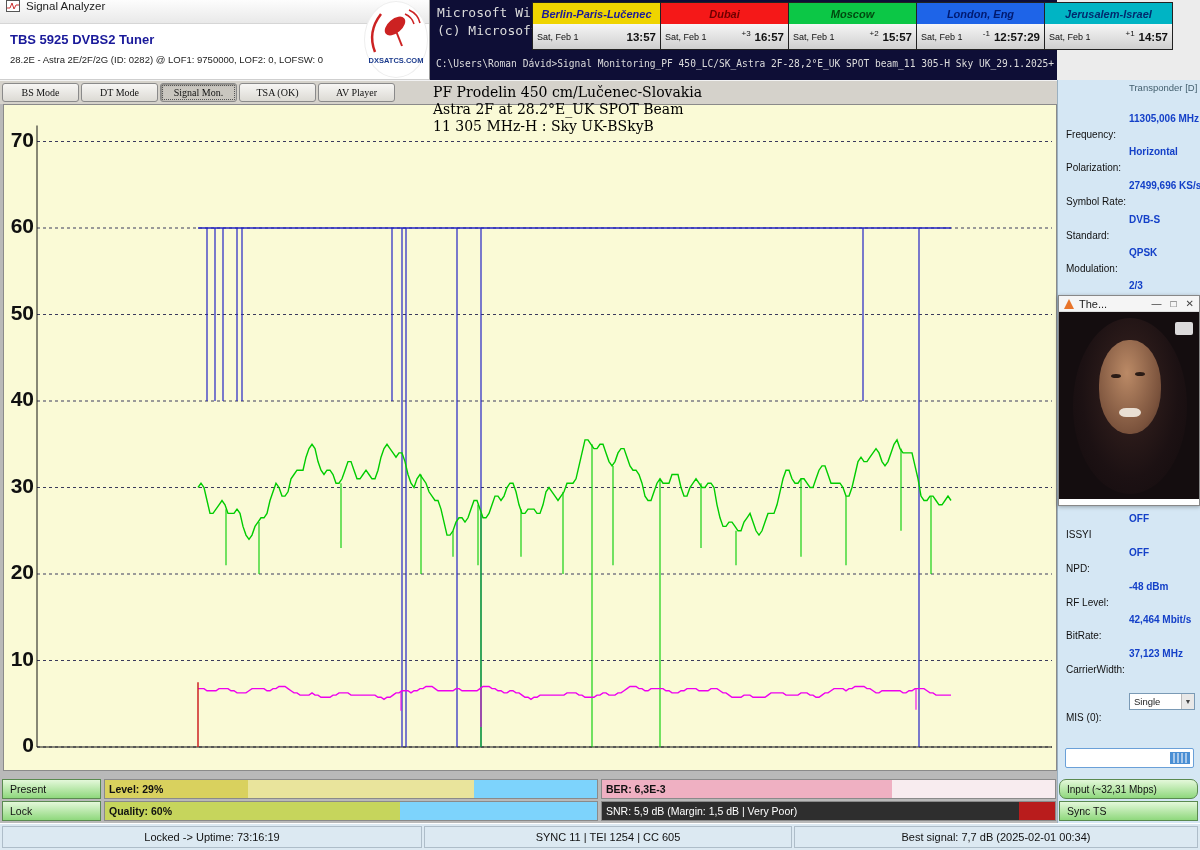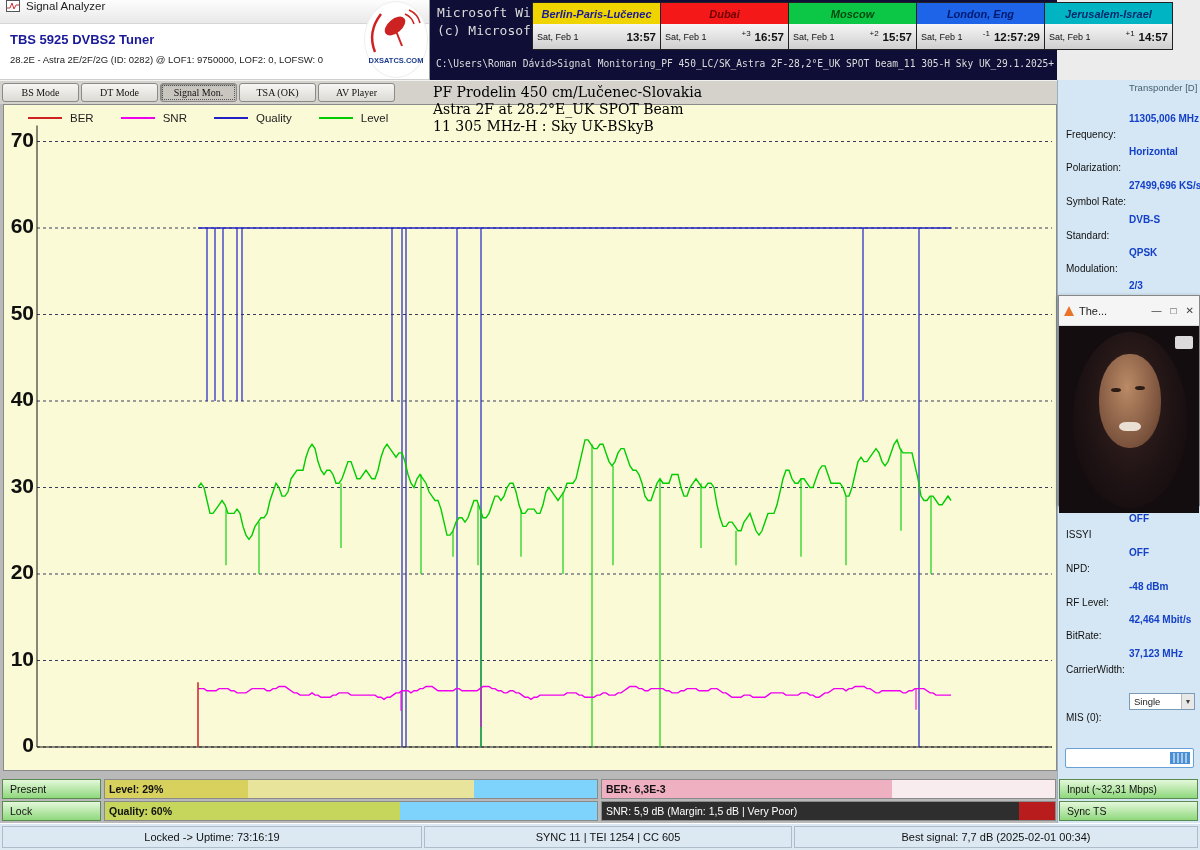--- a/index.html
+++ b/index.html
@@ -53,21 +53,21 @@
   .tp-row{position:absolute;left:8px;right:2px;height:16px;font-size:10px;}
   .tp-label{position:absolute;left:0;top:16px;color:#111;}
   .tp-value{position:absolute;left:63px;top:0;color:#1440c8;font-weight:bold;white-space:nowrap;}
   .tp-select{position:absolute;left:63px;top:-3px;width:66px;height:17px;background:#fff;border:1px solid #7a9ab5;font-size:9.5px;display:flex;align-items:center;padding-left:4px;color:#222;}
   .tp-arrow{margin-left:auto;width:13px;height:100%;background:#e8e8e8;border-left:1px solid #bbb;display:flex;align-items:center;justify-content:center;font-size:7px;color:#444;}
   #panel-progress{position:absolute;left:1065px;top:748px;width:129px;height:20px;background:#fff;border:1px solid #6aa0d8;border-radius:2px;z-index:2;}
   #panel-progress .thumb{position:absolute;right:3px;top:3px;width:20px;height:12px;background:repeating-linear-gradient(90deg,#4a8fd4 0 2px,#a8c8ea 2px 4px);border:1px solid #4a8fd4;}
 
   
   #video{position:absolute;left:1058px;top:295px;width:142px;height:211px;background:#fff;border:1px solid #888;z-index:7;box-shadow:0 1px 4px rgba(0,0,0,.3);}
-  #vtitle{height:30px;background:#f5f5f5;border-bottom:1px solid #ddd;display:flex;align-items:center;padding:0 5px;font-size:11px;color:#222;}
+  #vtitle{height:16px;background:#f5f5f5;border-bottom:1px solid #ddd;display:flex;align-items:center;padding:0 5px;font-size:11px;color:#222;}
   .vcone{width:0;height:0;border-left:5px solid transparent;border-right:5px solid transparent;border-bottom:10px solid #e8742a;margin-right:5px;}
   #vbtns{margin-left:auto;display:flex;gap:9px;font-size:10px;color:#444;}
   #vbtns span{cursor:default;}
   #vbody{position:relative;height:187px;background:#140d0f;overflow:hidden;}
   .hair{position:absolute;left:14px;top:6px;width:114px;height:176px;background:radial-gradient(ellipse at 50% 40%,#3a2420 0%,#1c1113 60%,#120b0d 100%);border-radius:50%;}
   .face{position:absolute;left:40px;top:28px;width:62px;height:94px;background:radial-gradient(ellipse at 45% 35%,#bb8a66,#7a523c 70%,#4a3128);border-radius:48%;}
   .eye{position:absolute;width:10px;height:4px;background:#2a1b15;border-radius:50%;}
   .smile{position:absolute;left:60px;top:96px;width:22px;height:9px;background:#e9dfd3;border-radius:40%/62%;}
   .vbadge{position:absolute;right:6px;top:10px;width:18px;height:13px;background:rgba(255,255,255,.85);border-radius:2px;}
 
@@ -212,38 +212,20 @@
         <line x1="927" y1="391.15" x2="927" y2="469" stroke="#00cc00" stroke-width="1.1"></line>
         <line x1="477" y1="408.45" x2="477" y2="642" stroke="#00cc00" stroke-width="1.1"></line>
         <line x1="588" y1="339.25" x2="588" y2="642" stroke="#00cc00" stroke-width="1.1"></line>
         <line x1="656" y1="373.84999999999997" x2="656" y2="642" stroke="#00cc00" stroke-width="1.1"></line>
         <polyline points="194,583.6 197,583.6 200,583.6 203,585.8 206,585.8 209,585.8 212,585.8 215,583.6 218,583.6 221,583.6 224,583.6 227,585.8 230,585.8 233,587.9 236,587.9 239,587.9 242,587.9 245,585.8 248,583.6 251,583.6 254,583.6 257,583.6 260,583.6 263,585.8 266,585.8 269,583.6 272,583.6 275,581.5 278,581.5 281,581.5 284,583.6 287,585.8 290,587.9 293,587.9 296,590.1 299,590.1 302,590.1 305,590.1 308,587.9 311,590.1 314,590.1 317,592.3 320,592.3 323,592.3 326,592.3 329,590.1 332,590.1 335,587.9 338,587.9 341,587.9 344,587.9 347,590.1 350,590.1 353,590.1 356,590.1 359,590.1 362,590.1 365,590.1 368,590.1 371,590.1 374,592.3 377,592.3 380,594.4 383,592.3 386,592.3 389,590.1 392,587.9 395,587.9 398,585.8 401,585.8 404,585.8 407,587.9 410,585.8 413,585.8 416,583.6 419,583.6 422,581.5 425,581.5 428,581.5 431,583.6 434,585.8 437,585.8 440,585.8 443,585.8 446,585.8 449,585.8 452,583.6 455,583.6 458,585.8 461,585.8 464,585.8 467,585.8 470,585.8 473,585.8 476,583.6 479,581.5 482,581.5 485,581.5 488,583.6 491,583.6 494,585.8 497,585.8 500,587.9 503,587.9 506,585.8 509,585.8 512,587.9 515,587.9 518,590.1 521,592.3 524,592.3 527,594.4 530,592.3 533,592.3 536,590.1 539,590.1 542,590.1 545,590.1 548,590.1 551,590.1 554,590.1 557,590.1 560,590.1 563,587.9 566,587.9 569,587.9 572,587.9 575,590.1 578,590.1 581,592.3 584,592.3 587,592.3 590,592.3 593,590.1 596,590.1 599,587.9 602,587.9 605,590.1 608,590.1 611,590.1 614,587.9 617,587.9 620,585.8 623,583.6 626,581.5 629,581.5 632,581.5 635,583.6 638,583.6 641,585.8 644,585.8 647,583.6 650,583.6 653,583.6 656,583.6 659,583.6 662,585.8 665,585.8 668,587.9 671,587.9 674,587.9 677,585.8 680,585.8 683,583.6 686,583.6 689,583.6 692,583.6 695,585.8 698,585.8 701,585.8 704,585.8 707,583.6 710,583.6 713,583.6 716,585.8 719,587.9 722,587.9 725,590.1 728,592.3 731,592.3 734,592.3 737,592.3 740,590.1 743,590.1 746,590.1 749,592.3 752,592.3 755,592.3 758,592.3 761,592.3 764,590.1 767,587.9 770,587.9 773,587.9 776,587.9 779,587.9 782,590.1 785,590.1 788,590.1 791,590.1 794,590.1 797,587.9 800,587.9 803,587.9 806,590.1 809,590.1 812,592.3 815,592.3 818,590.1 821,587.9 824,587.9 827,585.8 830,583.6 833,583.6 836,583.6 839,583.6 842,585.8 845,583.6 848,583.6 851,581.5 854,581.5 857,581.5 860,581.5 863,583.6 866,583.6 869,585.8 872,587.9 875,587.9 878,585.8 881,585.8 884,585.8 887,585.8 890,585.8 893,585.8 896,585.8 899,587.9 902,587.9 905,585.8 908,585.8 911,583.6 914,583.6 917,583.6 920,583.6 923,585.8 926,587.9 929,587.9 932,590.1 935,590.1 938,590.1 941,590.1 944,590.1 947,590.1 " fill="none" stroke="#ee00ee" stroke-width="1.4"></polyline>
         <line x1="397" y1="585.775" x2="397" y2="605.67" stroke="#ee00ee" stroke-width="1.1"></line>
         <line x1="477" y1="583.6125" x2="477" y2="622.105" stroke="#ee00ee" stroke-width="1.1"></line>
         <line x1="912" y1="583.6125" x2="912" y2="604.805" stroke="#ee00ee" stroke-width="1.1"></line>
         <line x1="194" y1="642" x2="194" y2="577.125" stroke="#cc2222" stroke-width="1.5"></line>
       </svg>
-    <div id="legend">
-        <span class="leg-item">
-          <span class="leg-sw" style="border-top-color: rgb(204, 34, 34);"></span>
-          <span>BER</span>
-        </span>
-        <span class="leg-item">
-          <span class="leg-sw" style="border-top-color: rgb(238, 0, 238);"></span>
-          <span>SNR</span>
-        </span>
-        <span class="leg-item">
-          <span class="leg-sw" style="border-top-color: rgb(34, 34, 196);"></span>
-          <span>Quality</span>
-        </span>
-        <span class="leg-item">
-          <span class="leg-sw" style="border-top-color: rgb(0, 204, 0);"></span>
-          <span>Level</span>
-        </span>
-      </div>
   <div class="ytick" style="top: 628px;">0</div>
       <div class="ytick" style="top: 541.5px;">10</div>
       <div class="ytick" style="top: 455px;">20</div>
       <div class="ytick" style="top: 368.5px;">30</div>
       <div class="ytick" style="top: 282px;">40</div>
       <div class="ytick" style="top: 195.5px;">50</div>
       <div class="ytick" style="top: 109px;">60</div>
       <div class="ytick" style="top: 22.5px;">70</div>
     </div>
 
@@ -336,21 +318,21 @@
     </div>
   <div class="bar" id="level-bar" style="left:104px;top:779px;width:494px;">
     <div class="fill" style="width:29%;background:#d9d15e;"></div>
     <div class="fill" style="left:29%;width:46%;background:#e9e49c;"></div>
     <span class="lbl">Level: 29%</span>
   </div>
   <div class="bar" id="ber-bar" style="left:601px;top:779px;width:455px;">
     <div class="fill" style="width:64%;background:#efb0c2;"></div>
     <span class="lbl">BER: 6,3E-3</span>
   </div>
-  <div class="gbox" style="left:1059px;top:779px;width:139px;font-size:10px;">
+  <div class="gbox" style="left:1059px;top:779px;width:139px;font-size:10px;border-radius:7px;">
       <span>Input (~32,31 Mbps)</span>
     </div>
 
   <div class="gbox" style="left:2px;top:801px;width:99px;">
       <span>Lock</span>
     </div>
   <div class="bar" id="quality-bar" style="left:104px;top:801px;width:494px;">
     <div class="fill" style="width:60%;background:#c6d55c;"></div>
     <span class="lbl">Quality: 60%</span>
   </div>

